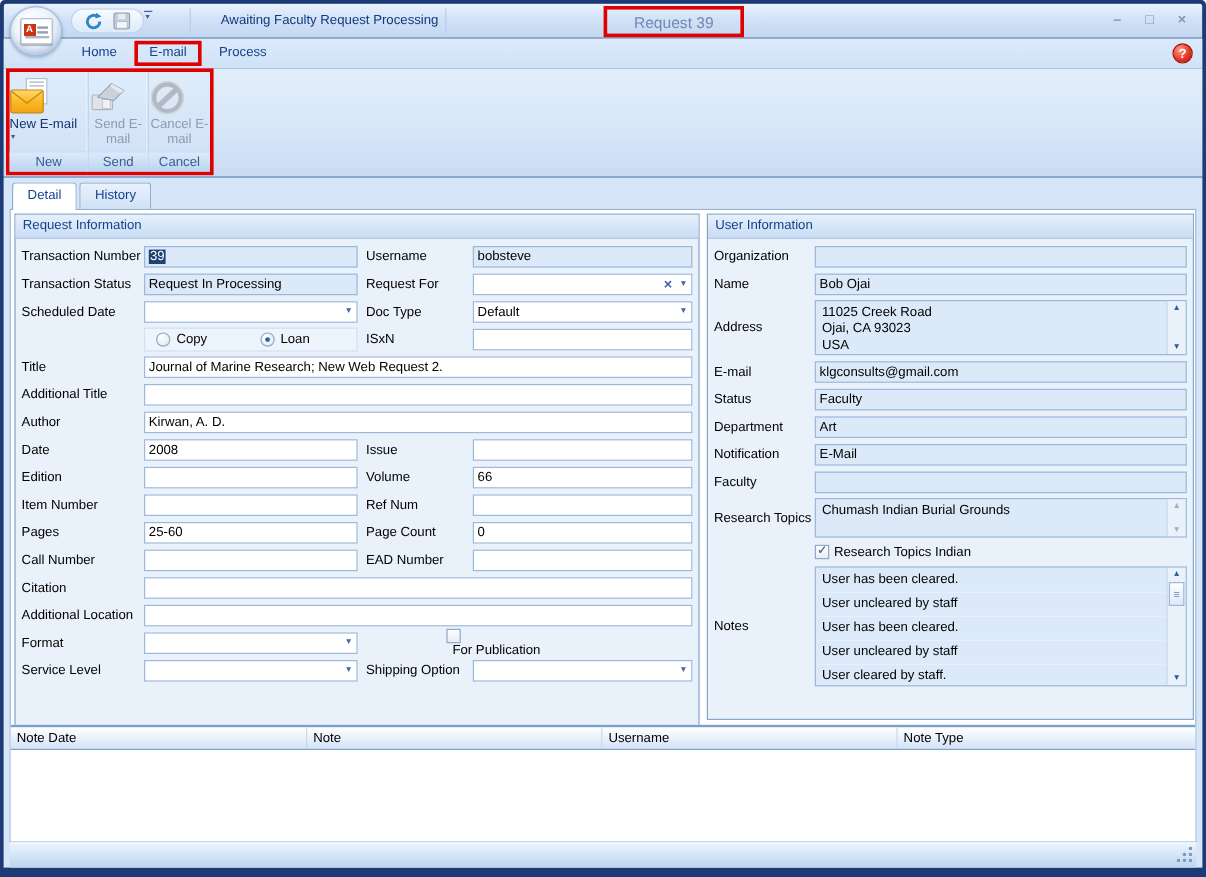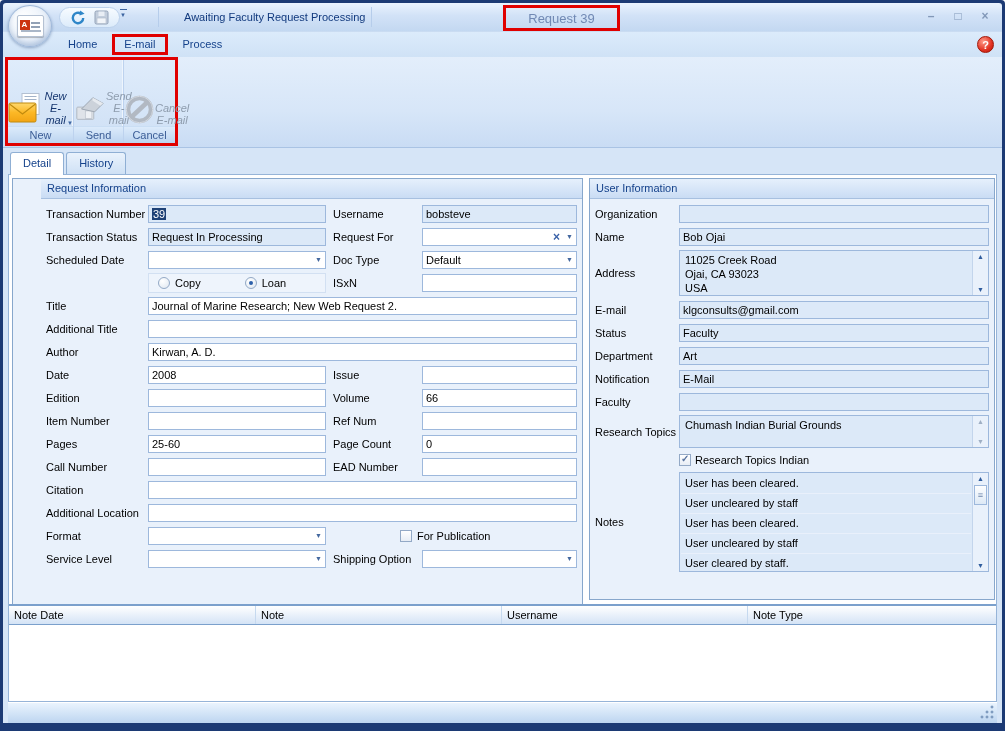--- a/index.html
+++ b/index.html
@@ -44,39 +44,39 @@
             color:#fff;font-weight:bold;font-size:11px;text-align:center;line-height:17px;border:1px solid #a01505;}
 
   
   .ribbon{height:91px;flex:none;position:relative;
           background:linear-gradient(#e3eefb,#d7e6f8 60%,#c9dcf4);border-bottom:1px solid #a9c3e4;}
   .ribbon-redbox{position:absolute;left:2px;top:0;width:173px;height:89px;border:3px solid #e00000;
                  display:flex;background:linear-gradient(#dfecfb,#cfe0f5);}
   .rgroup{display:flex;flex-direction:column;border-right:1px solid #bdd2ee;box-shadow:inset -1px 0 0 #eef5fd;}
   .rgroup:last-child{border-right:none;box-shadow:none;}
   .g-new{width:66px;}.g-send{width:50px;}.g-cancel{width:51px;}
-  .rbtn{flex:1;display:flex;flex-direction:row;align-items:flex-end;padding-top:4px;cursor:default;font-style:italic;}
+  .rbtn{flex:1;display:flex;flex-direction:column;align-items:flex-start;padding-top:4px;cursor:default;}
   .ricon{height:34px;display:flex;align-items:center;justify-content:center;}
   .rlabel{text-align:center;line-height:12px;color:#15356e;}
   .rlabel.off{color:#8e9cad;}
   .rdd{font-size:6px;color:#3c64a0;margin-top:2px;}
   .rfoot{height:17px;flex:none;text-align:center;line-height:16px;color:#3b5d96;
          background:linear-gradient(#dcebfb,#bcd4f0);border-top:1px solid #cadef4;}
 
   
   .workspace{flex:1;min-height:0;background:#d6e5f7;padding:4px 5px 0;display:flex;flex-direction:column;}
   .doc-tabs{height:22px;flex:none;display:flex;gap:2px;padding-left:2px;}
   .dtab{padding:4px 12px 0;height:22px;color:#15428b;cursor:default;border:1px solid #8fafd4;border-bottom:none;
         border-radius:3px 3px 0 0;background:linear-gradient(#e9f2fc,#cfe1f5);}
   .dtab.active{background:#fff;position:relative;z-index:2;margin-bottom:-1px;height:23px;}
   .doc-content{flex:1;min-height:0;background:#fff;border:1px solid #96b4d8;position:relative;}
 
   
   .panel{position:absolute;border:1px solid #87a7cc;background:#e9f1fb;display:flex;flex-direction:column;}
-  .panel-request{left:3px;top:3px;width:571px;height:434px;padding-left:28px;}
+  .panel-request{left:3px;top:3px;width:571px;height:434px;}
   .panel-user{left:580px;top:3px;width:406px;height:422px;}
   .phead{height:20px;flex:none;background:linear-gradient(#e6f0fc,#c9dcf4);border-bottom:1px solid #a7c0e0;
          color:#15428b;line-height:19px;padding-left:6px;}
   .pbody{flex:1;padding:3px 5px;overflow:hidden;}
   .frow{height:23px;display:flex;align-items:center;}
   .flabel{width:102px;flex:none;}
   .flabel2{width:96px;flex:none;padding-left:7px;}
   .flabelR{width:84px;flex:none;}
   .fld{height:18px;border:1px solid #9db8dc;background:#fff;display:flex;align-items:center;
        padding:0 3px;overflow:hidden;white-space:nowrap;}
@@ -87,21 +87,21 @@
   .dd{flex:none;font-size:7px;color:#44689f;padding-left:3px;cursor:default;}
   .clr{flex:none;color:#3a62a8;font-size:12px;font-weight:bold;padding-right:3px;cursor:default;}
   .sel{background:#1e4176;color:#fff;padding:0 1px;}
   .radio-area{width:178px;height:20px;display:flex;align-items:center;background:#eef4fc;border:1px solid #d2e0f2;flex:none;}
   .radio{width:12px;height:12px;border-radius:50%;border:1px solid #93a9c6;
          background:radial-gradient(circle at 35% 30%,#fff,#dde6f0);position:relative;flex:none;cursor:default;}
   .radio.on::after{content:"";position:absolute;left:3px;top:3px;width:4px;height:4px;border-radius:50%;background:#2c5faa;}
   .rlbl{padding-left:5px;}
   .cb{width:12px;height:12px;border:1px solid #93a9c6;background:linear-gradient(#fff,#e7edf5);flex:none;position:relative;cursor:default;}
   .cb.checked::after{content:"✓";position:absolute;left:1px;top:-2px;font-size:10px;color:#56729f;font-weight:bold;}
-  .pubwrap{display:flex;align-items:flex-end;padding-left:74px;}
+  .pubwrap{display:flex;align-items:flex-start;padding-left:74px;flex-direction:column;}
   .cbwrap{display:flex;align-items:center;}
   .cbwrap .rlbl{padding-left:4px;}
 
   
   .h50{height:50px;padding:2px 0;}
   .h37{height:37px;padding:2px 0;}
   .h20{height:20px;}
   .h104{height:104px;padding:2px 0;}
   .mbox{flex:1;min-width:0;align-self:stretch;border:1px solid #9db8dc;background:#dce9f8;display:flex;overflow:hidden;}
   .mtext{flex:1;min-width:0;padding:2px 5px;white-space:pre-line;line-height:14px;overflow:hidden;}

